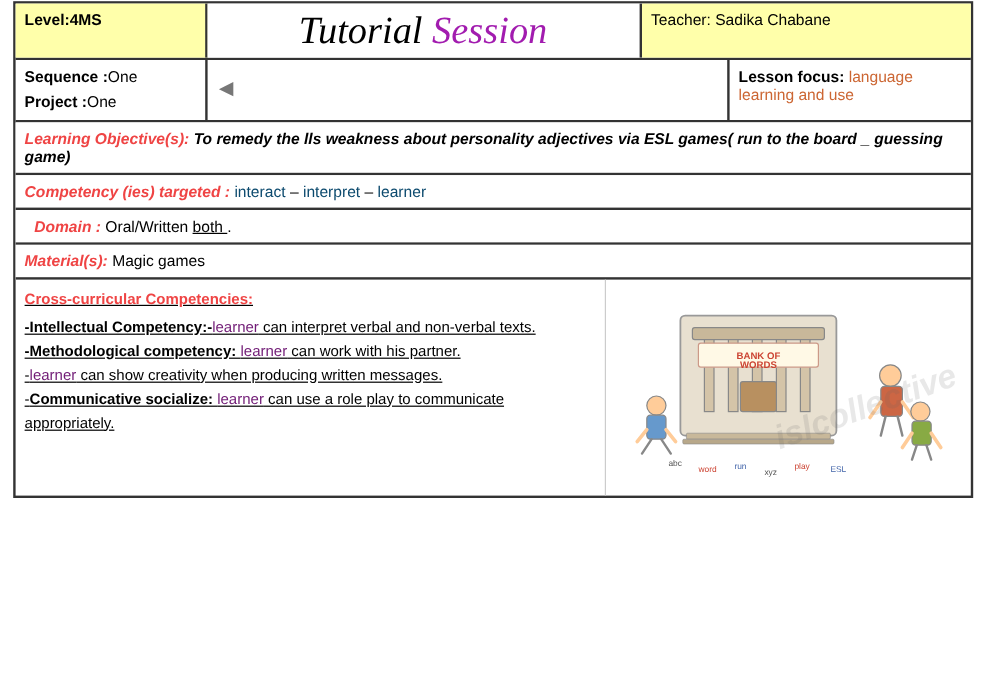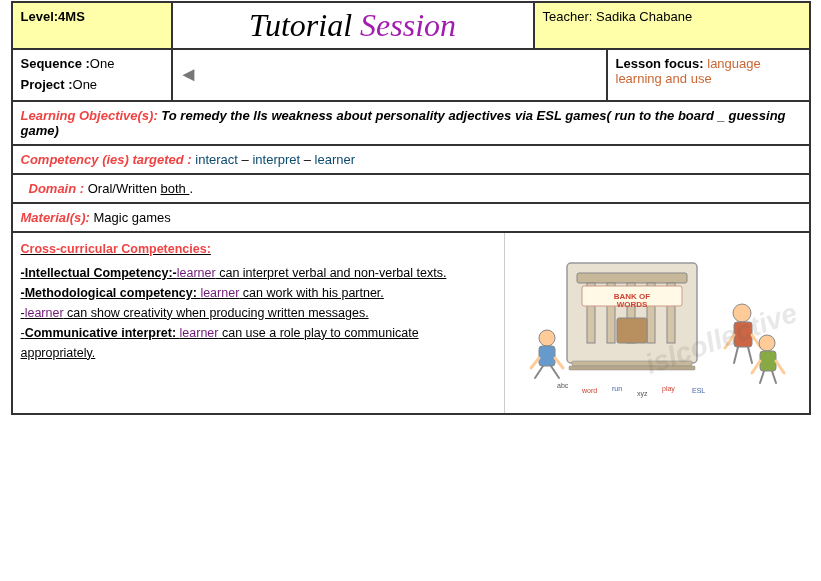--- a/index.html
+++ b/index.html
@@ -231,21 +231,21 @@
         <div style="margin-top:4px;">
           <span class="bold">-Intellectual Competency:-</span><span class="red">learner</span><span> can interpret verbal and non-verbal texts.</span>
         </div>
         <div>
           <span class="bold">-Methodological competency: </span><span class="red">learner</span><span> can work with his partner.</span>
         </div>
         <div>
           <span> -</span><span class="red">learner</span><span> can show creativity when producing written messages.</span>
         </div>
         <div>
-          <span> -</span><span class="bold">Communicative interpret: </span><span class="red">learner</span><span> can use a role play to communicate appropriately.</span>
+          <span> -</span><span class="bold">Communicative socialize: </span><span class="red">learner</span><span> can use a role play to communicate appropriately.</span>
         </div>
       </div>
       <div class="cell-cross-image">
 
         <svg class="bank-illustration" viewBox="0 0 260 160" xmlns="http://www.w3.org/2000/svg">
 
           <rect x="40" y="20" width="130" height="100" rx="4" fill="#e8e0d0" stroke="#999" stroke-width="1.5"></rect>
 
           <rect x="50" y="30" width="110" height="10" rx="2" fill="#c8b89a" stroke="#888" stroke-width="1"></rect>
 

